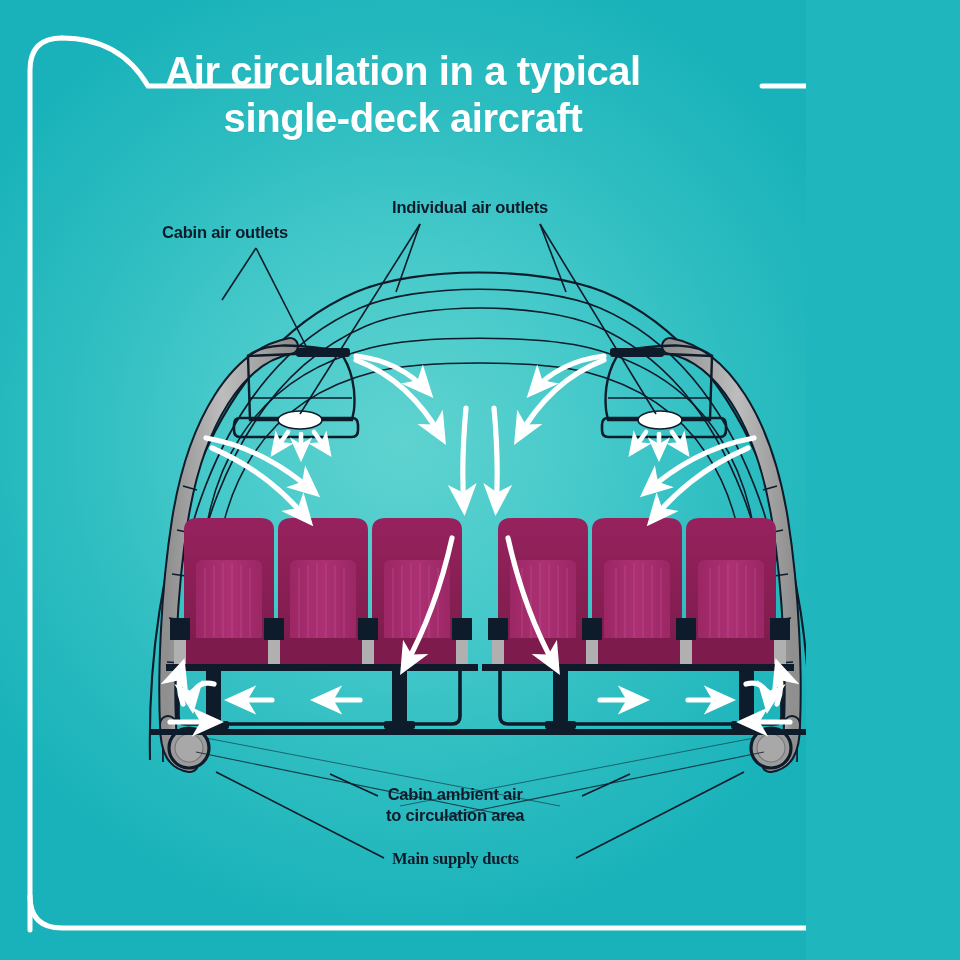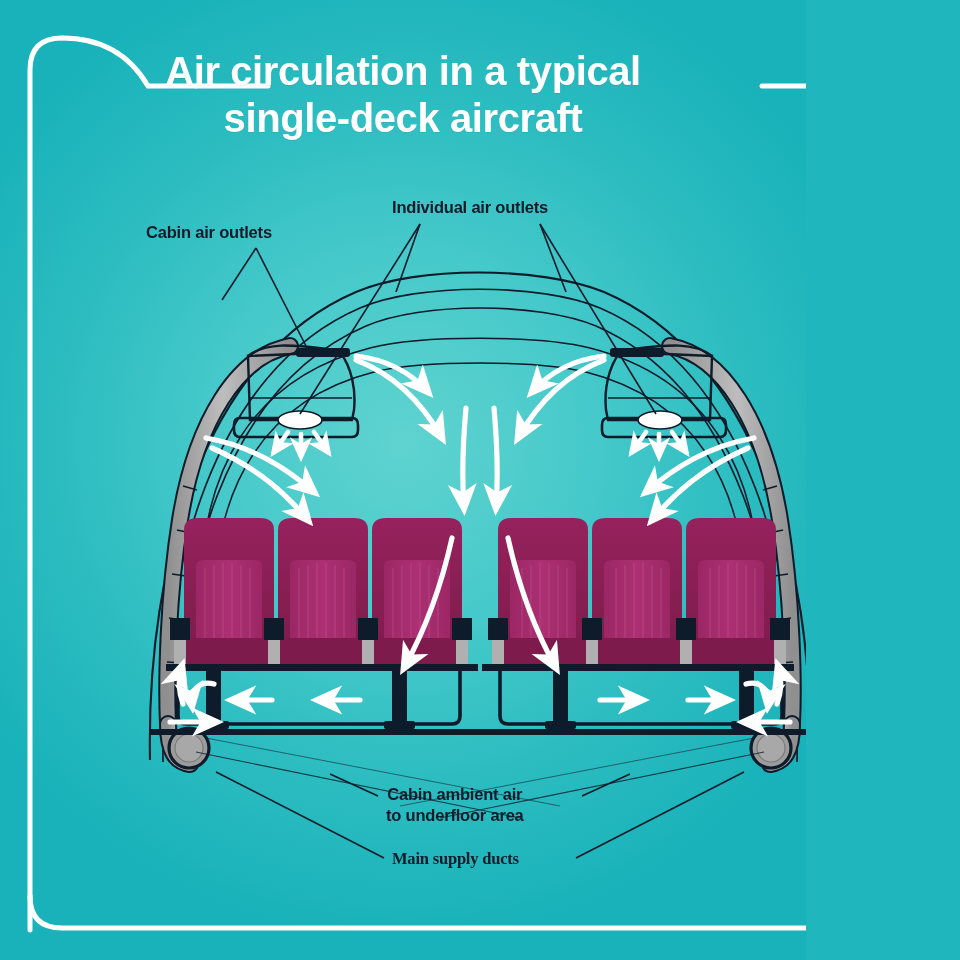--- a/index.html
+++ b/index.html
@@ -19,21 +19,21 @@
     letter-spacing:-0.4px;
     text-shadow:0 1px 0 rgba(0,0,0,.05);
     pointer-events:none;
   }
   .ttl .l2{display:block;}
   .lbl{
     position:absolute;color:#0d1b2a;font-weight:bold;
     font-size:16.5px;line-height:21px;letter-spacing:-0.2px;
     white-space:pre-line;
   }
-  #lbl-cabin{left:146px;top:222px;}
+  #lbl-cabin{left:162px;top:222px;}
   #lbl-indiv{left:376px;top:197px;margin-left:16px;}
   #lbl-ambient{left:386px;top:784px;text-align:center;}
   #lbl-ducts{left:392px;top:848px;font-family:Liberation Serif, serif;}
   #logo{position:absolute;left:822px;top:822px;width:138px;height:138px;
     background:linear-gradient(135deg,#1b6fb8 0%,#1f63ab 35%,#23307c 100%);
     border-top-left-radius:20px;border-bottom-left-radius:20px;
     overflow:hidden;}
   #logo svg{position:absolute;left:22px;top:30px;}
 </style>
 </head>
@@ -308,21 +308,21 @@
   <div class="ttl">
     <span>Air circulation in a typical</span>
     <span class="l2">single-deck aircraft</span>
   </div>
 
   <div class="lbl" id="lbl-cabin">Cabin air outlets</div>
 
   <div class="lbl" id="lbl-indiv">Individual air outlets</div>
 
   <div class="lbl" id="lbl-ambient">Cabin ambient air
-to underfloor area</div>
+to circulation area</div>
 
   <div class="lbl" id="lbl-ducts">Main supply ducts</div>
 
   <div id="logo">
     <svg width="96" height="78" viewBox="0 0 96 78">
       <path fill="#ffffff" d="M86,10 C70,4 50,5 36,11 L24,17 L52,17 C56,17 57,21 53,22 L22,29 C18,30 18,34 22,34 L44,34 C48,34 48,38 44,39 L16,46 C12,47 12,51 16,51 L40,51 L31,69 C50,71 70,63 81,48 C86,41 88,33 87,27 C92,26 95,22 94,17 C93,13 90,11 86,10 Z"></path>
       <path fill="#ffffff" d="M8,18 L20,18 L20,24 L11,24 L11,28 L19,28 L19,34 L11,34 L11,39 L21,39 L21,45 L8,45 Z" opacity="0"></path>
     </svg>
   </div>
 

